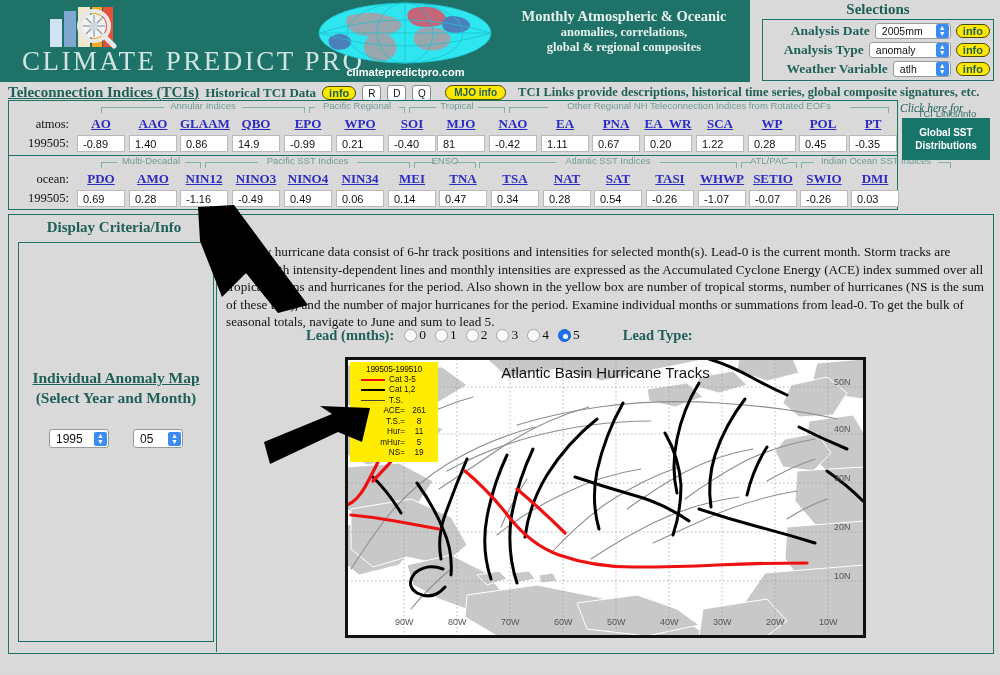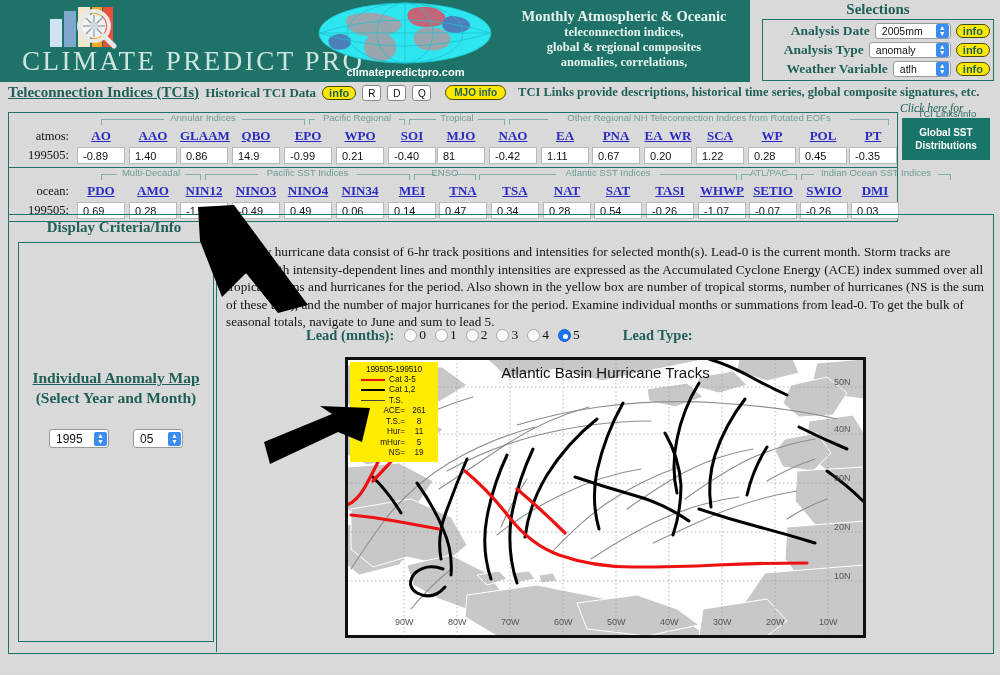--- a/index.html
+++ b/index.html
@@ -95,21 +95,20 @@
   .mjo-pill {
     background:#ffe800; border:1px solid #4a4a00; border-radius:9px;
     font-family:"Liberation Sans",sans-serif; font-size:10px; font-weight:bold; color:#1e5f57;
     padding: 0 8px; height: 15px; line-height: 14px; margin-left: 8px;
   }
   .tci-note { font-family:"Liberation Serif",serif; font-size: 12.5px; color:#1e5f57; font-weight:bold; margin-left: 6px;}
 
   .tci-panel {
     position: absolute; left: 8px; top: 100px; width: 890px; height: 110px;
     border: 1.5px solid #1e7268;
-    margin-top: 12px;
   }
   .tci-block { position: relative; height: 54px; }
   .tci-block + .tci-block { border-top: 1.5px solid #1e7268; }
   .grp-labels { position: relative; height: 13px; }
   .grp {
     position: absolute; top: 0; height: 13px;
     font-family: "Liberation Sans", sans-serif; font-size: 9.5px; color: #6f9c96;
     text-align: center; white-space: nowrap;
   }
   .grp .txt { background: transparent; padding: 0 3px; position: relative; top: -1px;}
@@ -298,23 +297,22 @@
           <ellipse cx="87" cy="31" rx="58" ry="30"></ellipse>
           <ellipse cx="87" cy="31" rx="28" ry="30"></ellipse>
           <line x1="87" y1="1" x2="87" y2="61"></line>
         </g>
       </svg>
     </div>
     <div class="globe-cap">climatepredictpro.com</div>
 
     <div class="banner-tagline">
       <span class="l1">Monthly Atmospheric &amp; Oceanic</span>
-      <span class="l2">teleconnection indices,</span>
+      <span class="l2">anomalies, correlations,</span>
       <span class="l2">global &amp; regional composites</span>
-      <span class="l2">anomalies, correlations,</span>
     </div>
   </div>
 
   <div class="selections">
     <div class="selections-title">Selections</div>
     <div class="sel-box">
       <div class="sel-row">
         <span class="sel-label">Analysis Date</span>
         <span class="mac-select" style="width:76px; justify-content:space-between;">
           <span class="val">2005mm</span>

